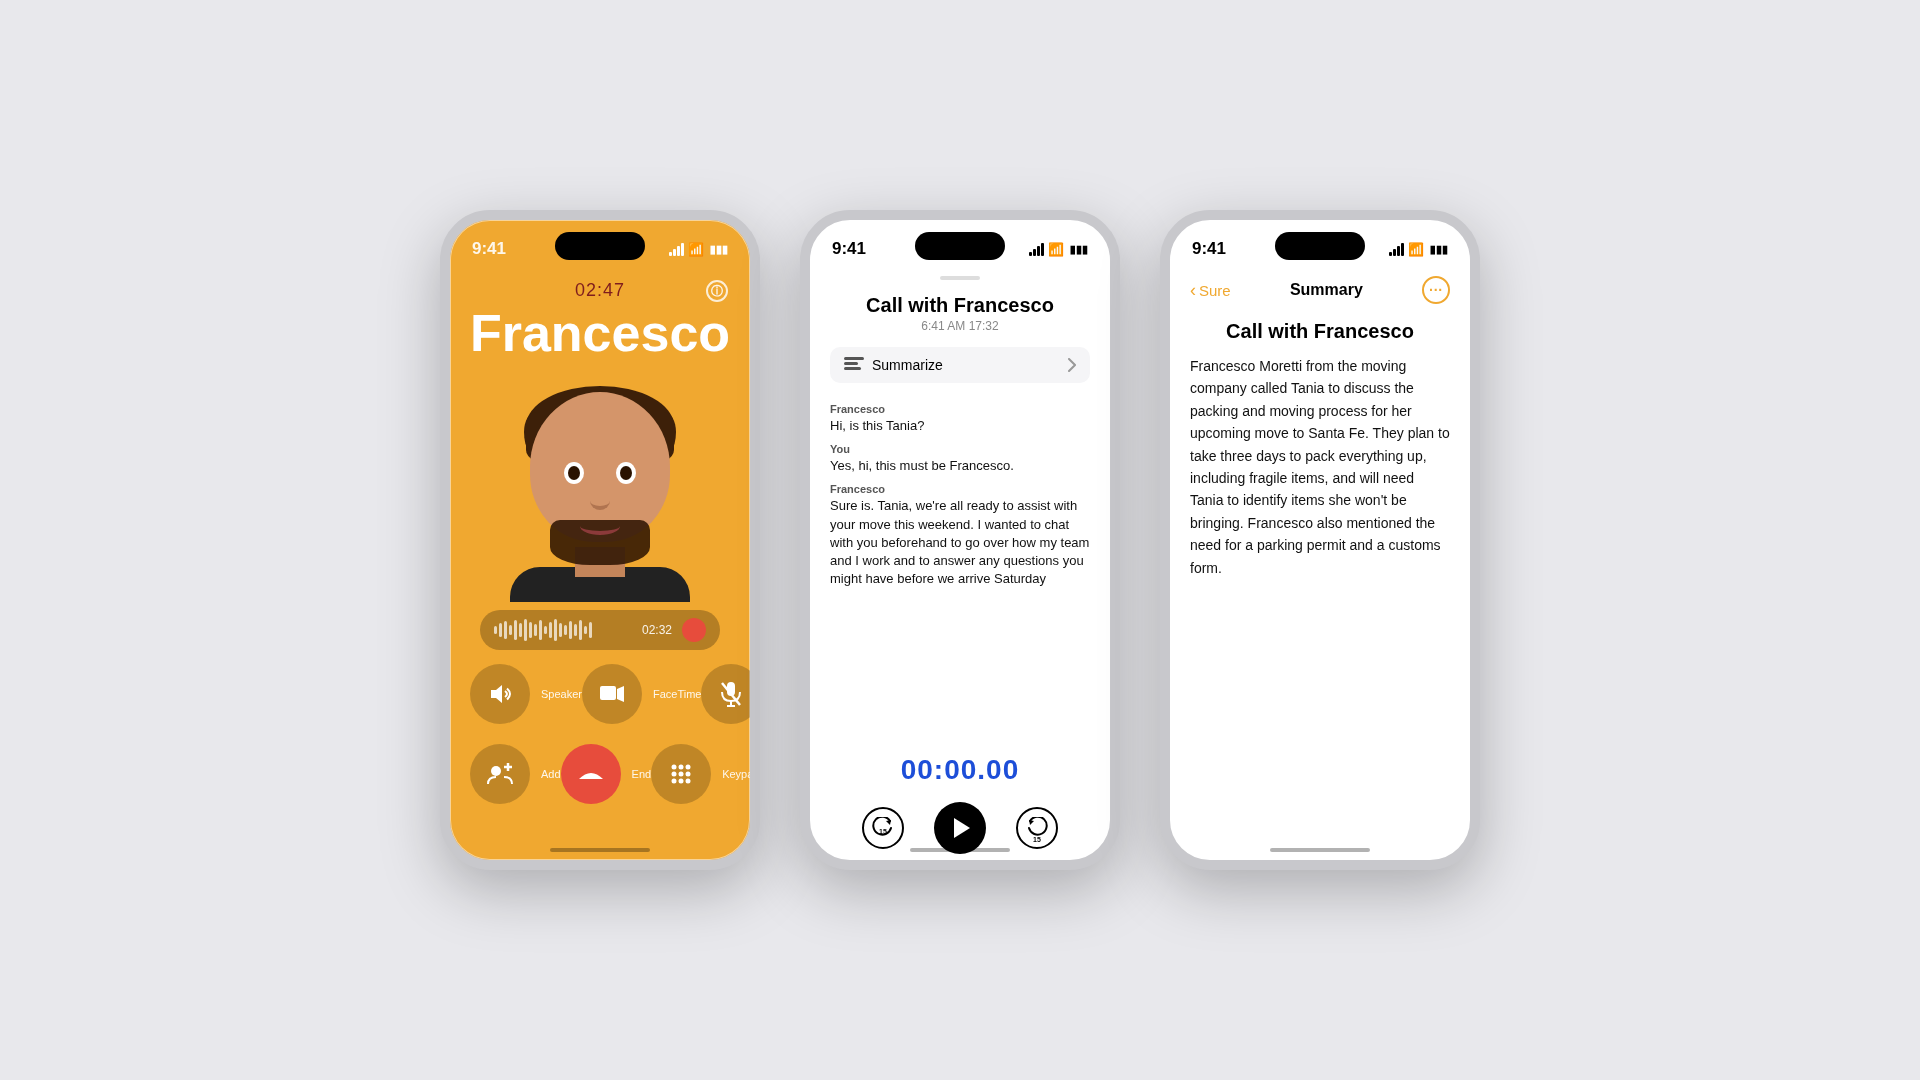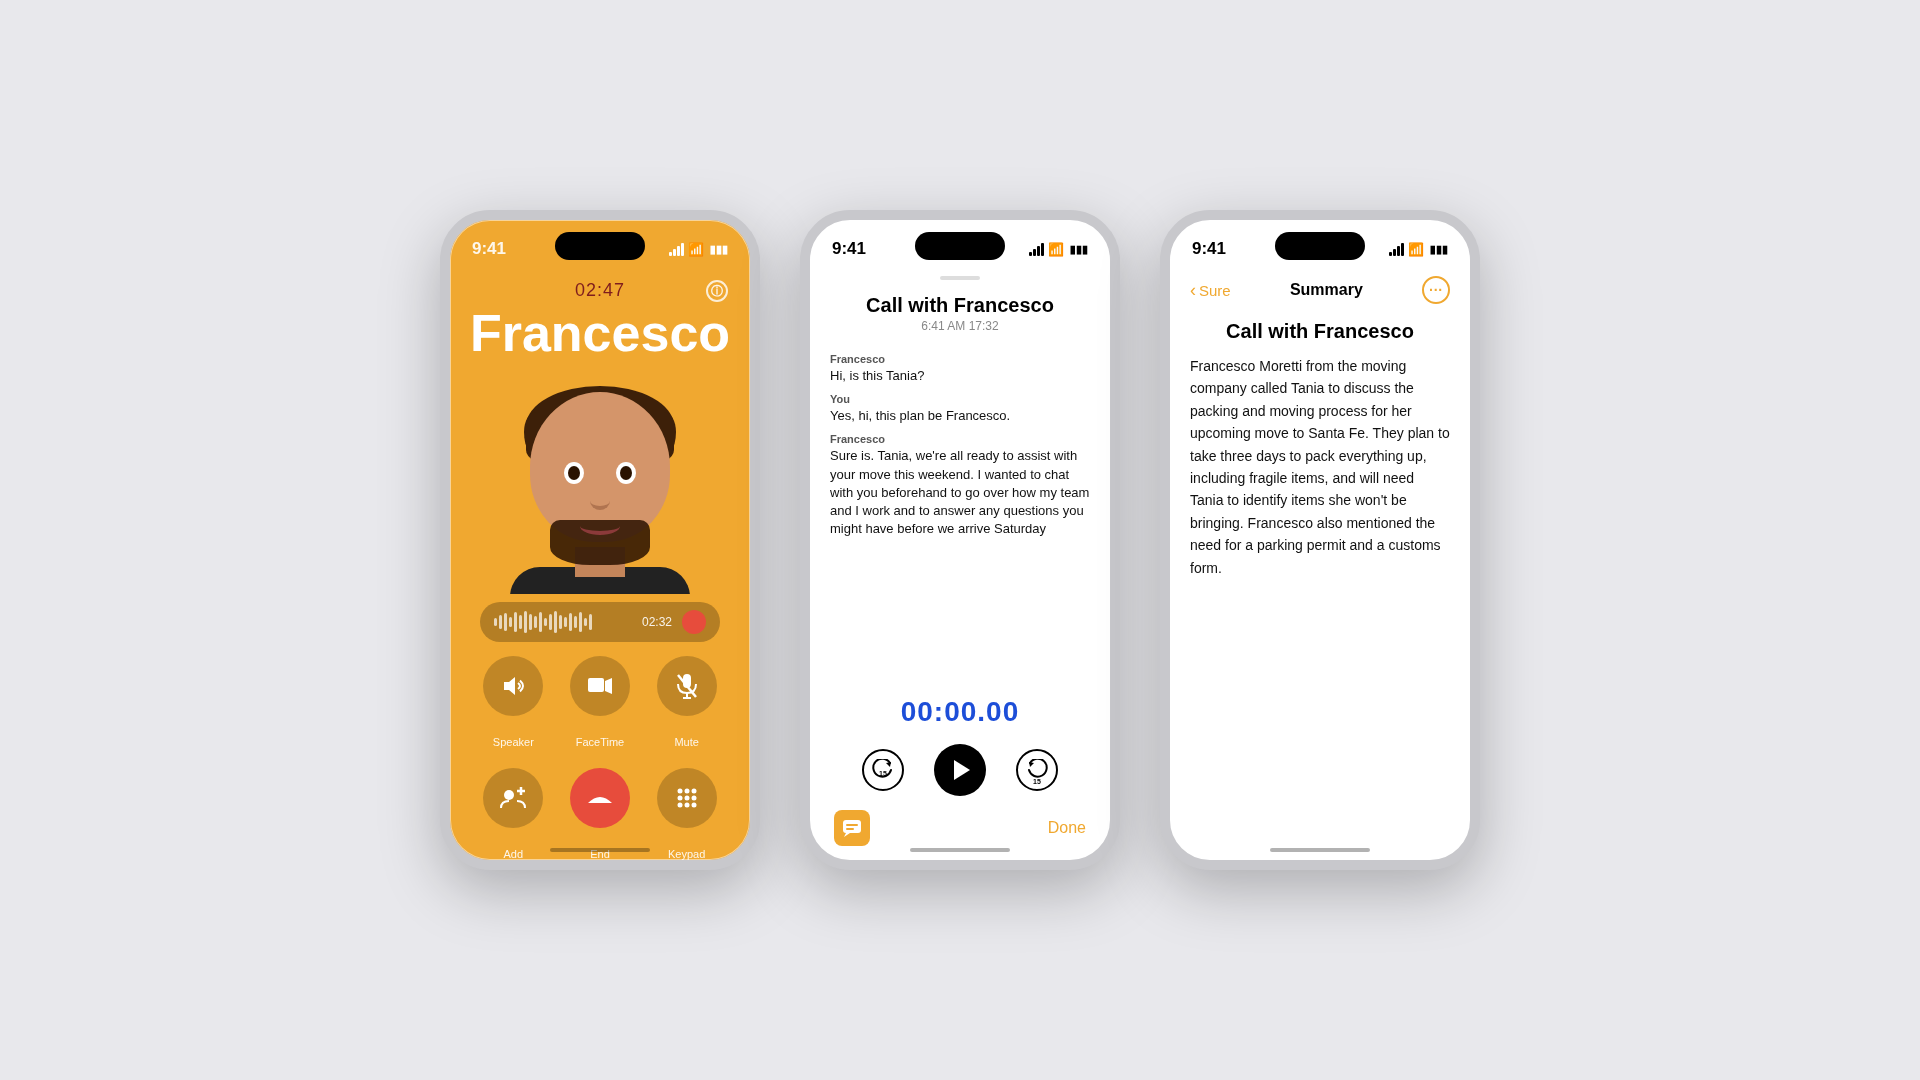--- a/index.html
+++ b/index.html
@@ -279,23 +279,23 @@
     }
 
     .controls-row {
       display: flex;
       justify-content: space-around;
       align-items: center;
     }
 
     .ctrl-btn {
       display: flex;
-      flex-direction: column;
-      align-items: center;
-      gap: 20px;
+      flex-direction: row;
+      align-items: center;
+      gap: 11px;
     }
 
     .ctrl-circle {
       width: 60px;
       height: 60px;
       border-radius: 50%;
       background: rgba(0,0,0,0.2);
       display: flex;
       align-items: center;
       justify-content: center;
@@ -736,26 +736,41 @@
       <span style="font-size:13px;">📶</span>
       <span style="font-size:11px;">▮▮▮</span>
     </div>
   </div>
 
   <div class="recording-content">
     <div class="drag-handle"></div>
     <span class="rec-title">Call with Francesco</span>
     <span class="rec-subtitle">6:41 AM  17:32</span>
 
+    <div class="summarize-btn">
+      <div class="summarize-left">
+        <div class="summarize-icon">
+          <svg width="20" height="16" viewBox="0 0 20 16">
+            <rect x="0" y="0" width="20" height="3" rx="1.5" fill="#555"></rect>
+            <rect x="0" y="5" width="14" height="3" rx="1.5" fill="#555"></rect>
+            <rect x="0" y="10" width="17" height="3" rx="1.5" fill="#555"></rect>
+          </svg>
+        </div>
+        <span>Summarize</span>
+      </div>
+      <svg width="8" height="14" viewBox="0 0 8 14">
+        <polyline points="1,1 7,7 1,13" stroke="#999" stroke-width="2" fill="none" stroke-linecap="round"></polyline>
+      </svg>
+    </div>
 
     <div class="transcript-section">
       <div class="speaker-name">Francesco</div>
       <div class="transcript-text">Hi, is this Tania?</div>
       <div class="speaker-name">You</div>
-      <div class="transcript-text">Yes, hi, this plan be Francesco.</div>
+      <div class="transcript-text">Yes, hi, this must be Francesco.</div>
       <div class="speaker-name">Francesco</div>
       <div class="transcript-text">Sure is. Tania, we're all ready to assist with your move this weekend. I wanted to chat with you beforehand to go over how my team and I work and to answer any questions you might have before we arrive Saturday</div>
     </div>
 
     <div class="fade-overlay"></div>
 
     <div class="playback-timer">00:00.00</div>
 
     <div class="playback-controls">
       <div class="skip-btn">
@@ -774,31 +789,20 @@
         <div class="skip-circle">
           <svg width="22" height="22" viewBox="0 0 22 22">
             <path d="M4,4 A9,9 0 1,1 3,11" stroke="#000" stroke-width="2" fill="none" stroke-linecap="round"></path>
             <polygon points="3,3 8,4 4,8" fill="#000"></polygon>
           </svg>
           <span style="position:absolute;bottom:4px;left:50%;transform:translateX(-50%);font-size:7px;font-weight:700;color:#000;">15</span>
         </div>
       </div>
     </div>
 
-    <div class="rec-bottom-bar">
-      <div class="chat-icon-btn">
-        <svg width="20" height="18" viewBox="0 0 20 18" fill="white">
-          <rect x="1" y="1" width="18" height="13" rx="3"></rect>
-          <polygon points="4,14 2,18 8,14"></polygon>
-          <rect x="4" y="5" width="12" height="2" rx="1" fill="#f0a830"></rect>
-          <rect x="4" y="9" width="8" height="2" rx="1" fill="#f0a830"></rect>
-        </svg>
-      </div>
-      <span class="done-btn">Done</span>
-    </div>
   </div>
   <div class="home-indicator"></div>
 </div>
 
 <div class="phone phone-summary">
   <div class="dynamic-island"></div>
   <div class="status-bar">
     <span class="status-time">9:41</span>
     <div class="status-icons">
       <div class="signal-bars">

